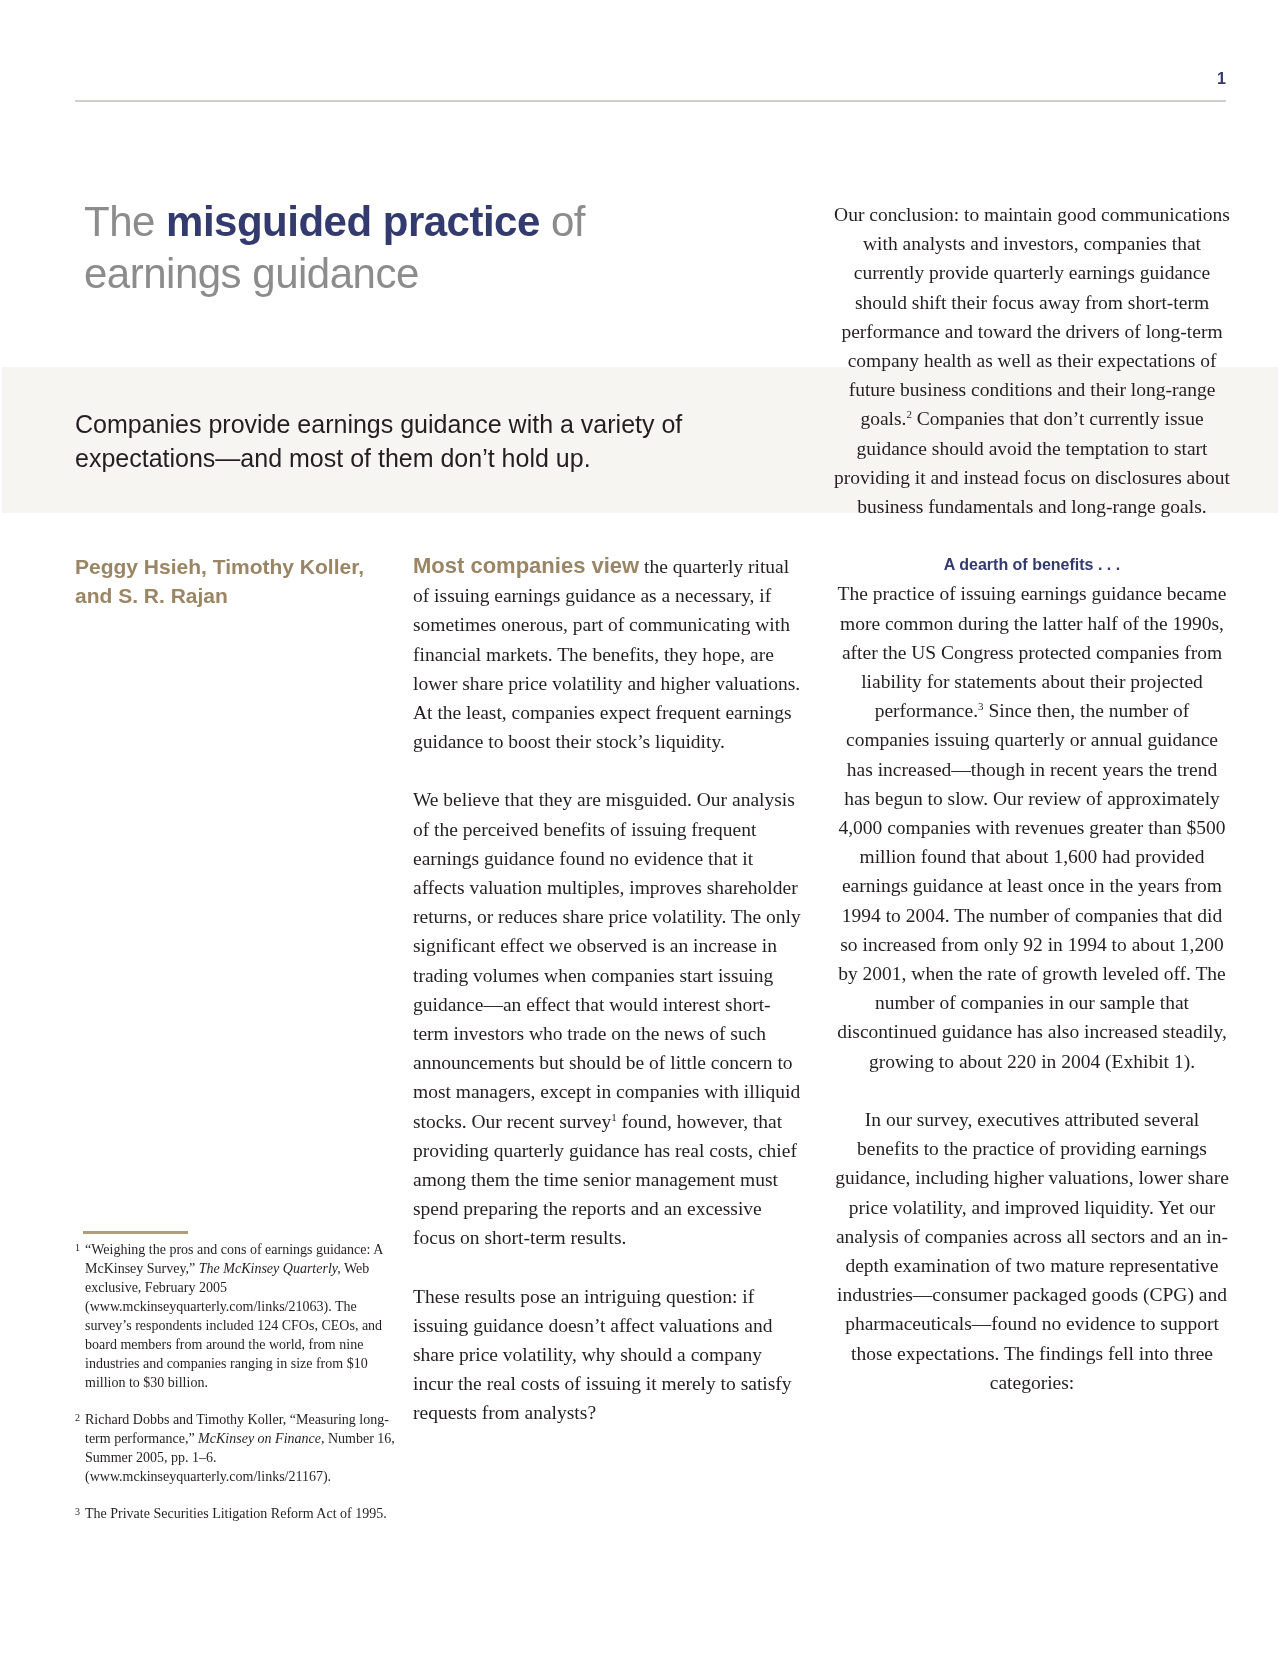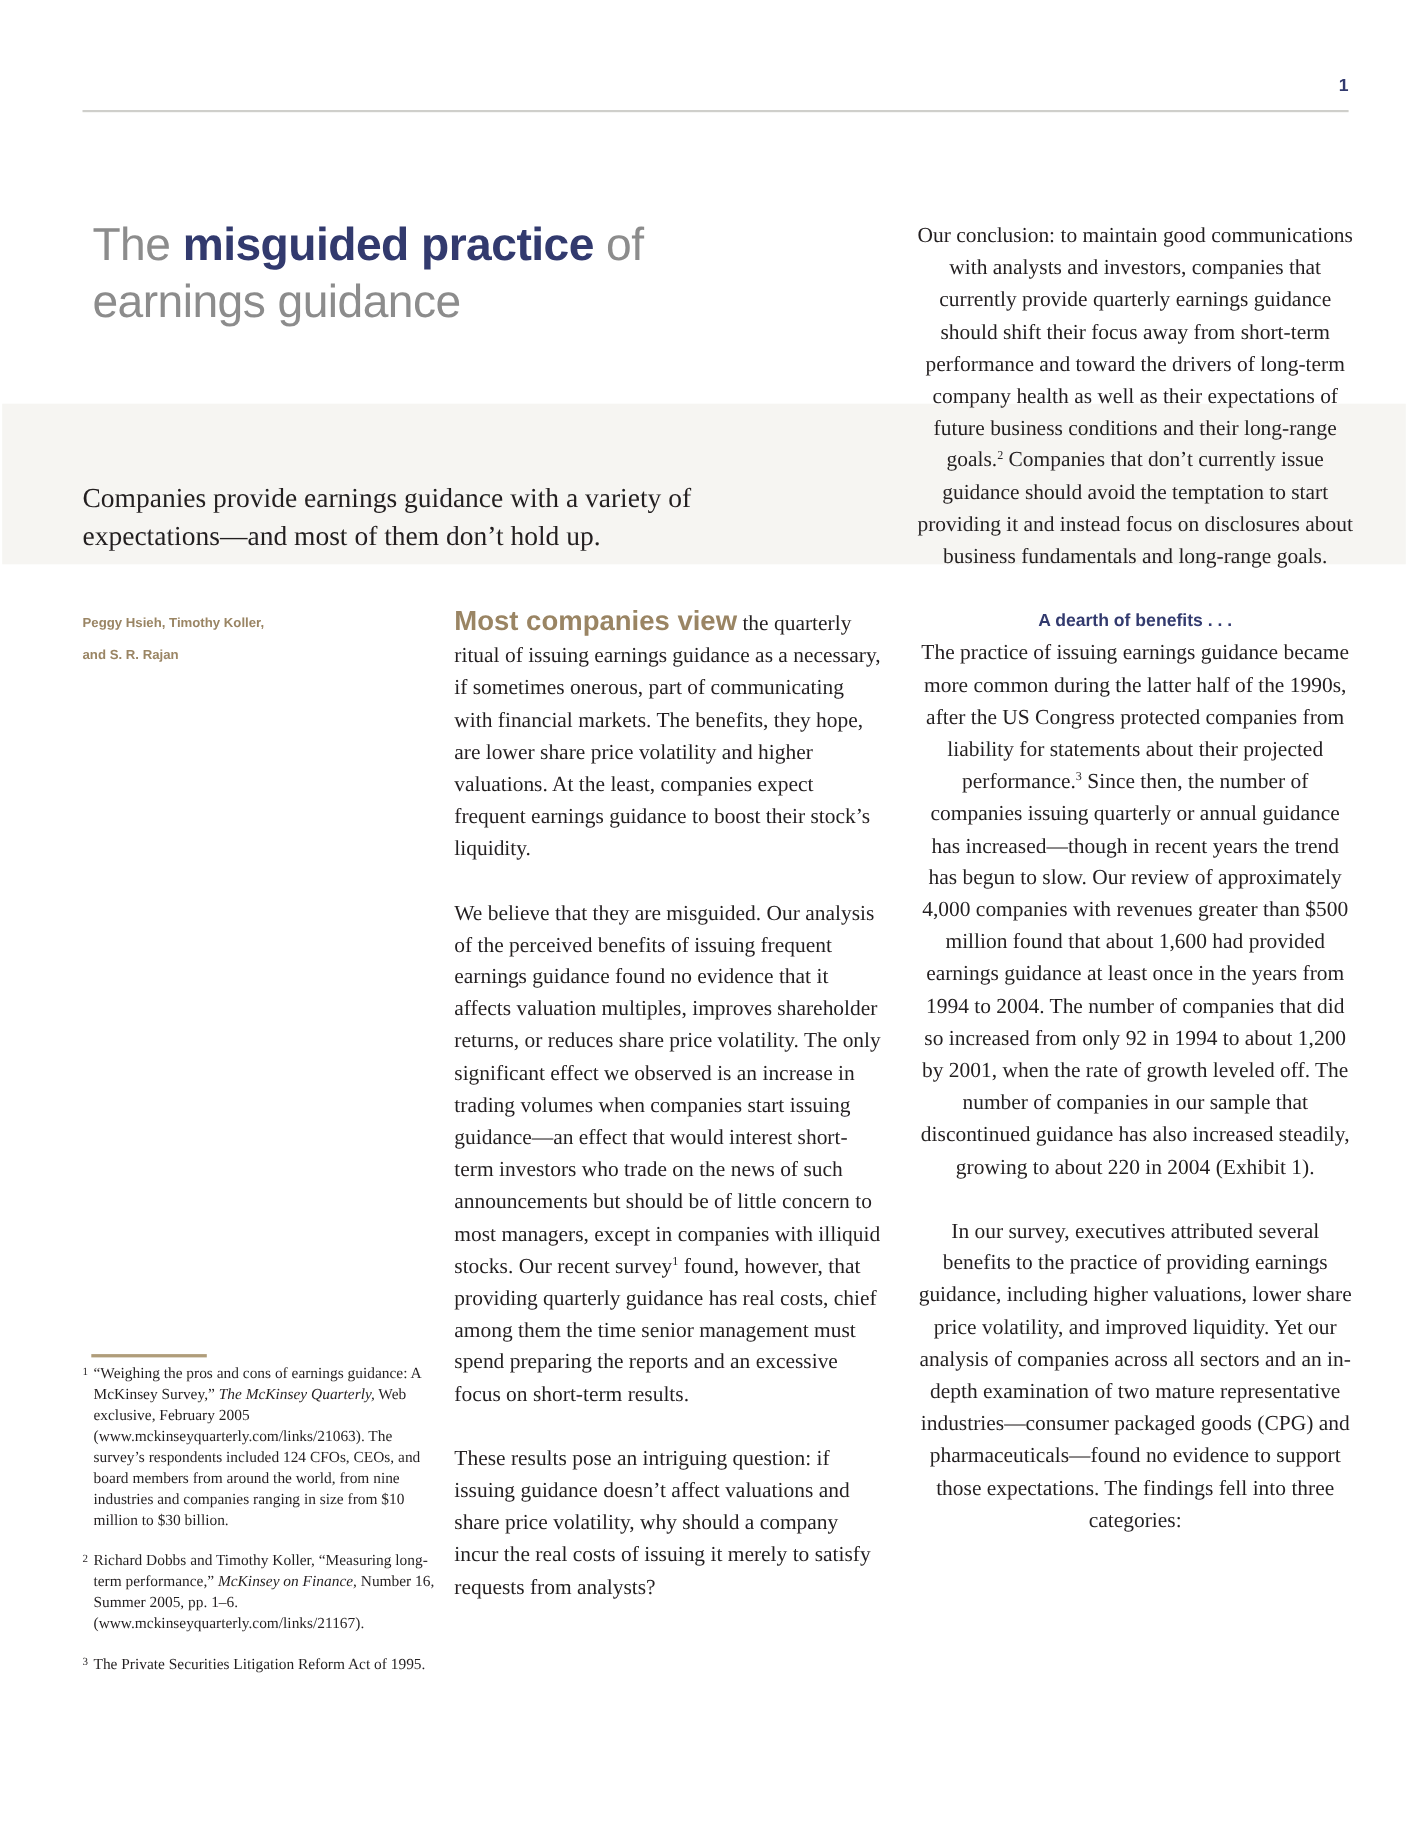--- a/index.html
+++ b/index.html
@@ -15,32 +15,32 @@
     .top-rule { position: absolute; top: 100px; left: 75px; width: 1151px; height: 2px; background: #cfcfcb; }
     .title {
       position: absolute; top: 180px; left: 68px; width: 720px;
       font-family: "Liberation Sans", sans-serif; font-size: 42px; line-height: 52px;
       color: #8c8c8c; font-weight: 300; letter-spacing: -0.5px;
     }
     .title .strong { color: #323a6e; font-weight: bold; }
     .band { position: absolute; top: 367px; left: 2px; width: 1276px; height: 146px; background: #f6f5f2; }
     .deck {
       position: absolute; top: 407px; left: 75px; width: 660px;
-      font-family: Liberation Serif, serif; font-size: 25px; line-height: 34px; color: #231f20; margin-top: 30px;
+      font-family: Liberation Sans, sans-serif; font-size: 25px; line-height: 34px; color: #231f20;
     }
     .authors {
       position: absolute; top: 552px; left: 75px; width: 320px;
-      font-family: "Liberation Sans", sans-serif; font-weight: bold; font-size: 12px; line-height: 29px; color: #9a8564;
+      font-family: "Liberation Sans", sans-serif; font-weight: bold; font-size: 21px; line-height: 29px; color: #9a8564;
     }
     .col { position: absolute; font-family: "Liberation Serif", serif; font-size: 19.5px; line-height: 29.2px; color: #231f20; }
     .col p { margin: 0; }
     .col p + p { margin-top: 29px; }
     .col-mid { top: 551px; left: 413px; width: 390px; }
     .col-right { top: 200px; left: 832px; width: 400px; text-align: center; }
-    .lead { font-family: "Liberation Sans", sans-serif; font-weight: bold; color: #9a8564; font-size: 25px; text-align: center; }
+    .lead { font-family: "Liberation Sans", sans-serif; font-weight: bold; color: #9a8564; font-size: 22px; text-align: center; }
     .subhead {
       font-family: "Liberation Sans", sans-serif; font-weight: bold; color: #323a6e; font-size: 16px;
       margin-top: 29px; margin-bottom: 0;
     }
     sup { font-size: 11px; line-height: 0; vertical-align: 7px; }
     .fn-rule { position: absolute; top: 1231px; left: 83px; width: 105px; height: 3px; background: #b09d7a; }
     .footnotes {
       position: absolute; top: 1240px; left: 75px; width: 330px;
       font-family: "Liberation Serif", serif; font-size: 14px; line-height: 19px; color: #231f20;
     }

